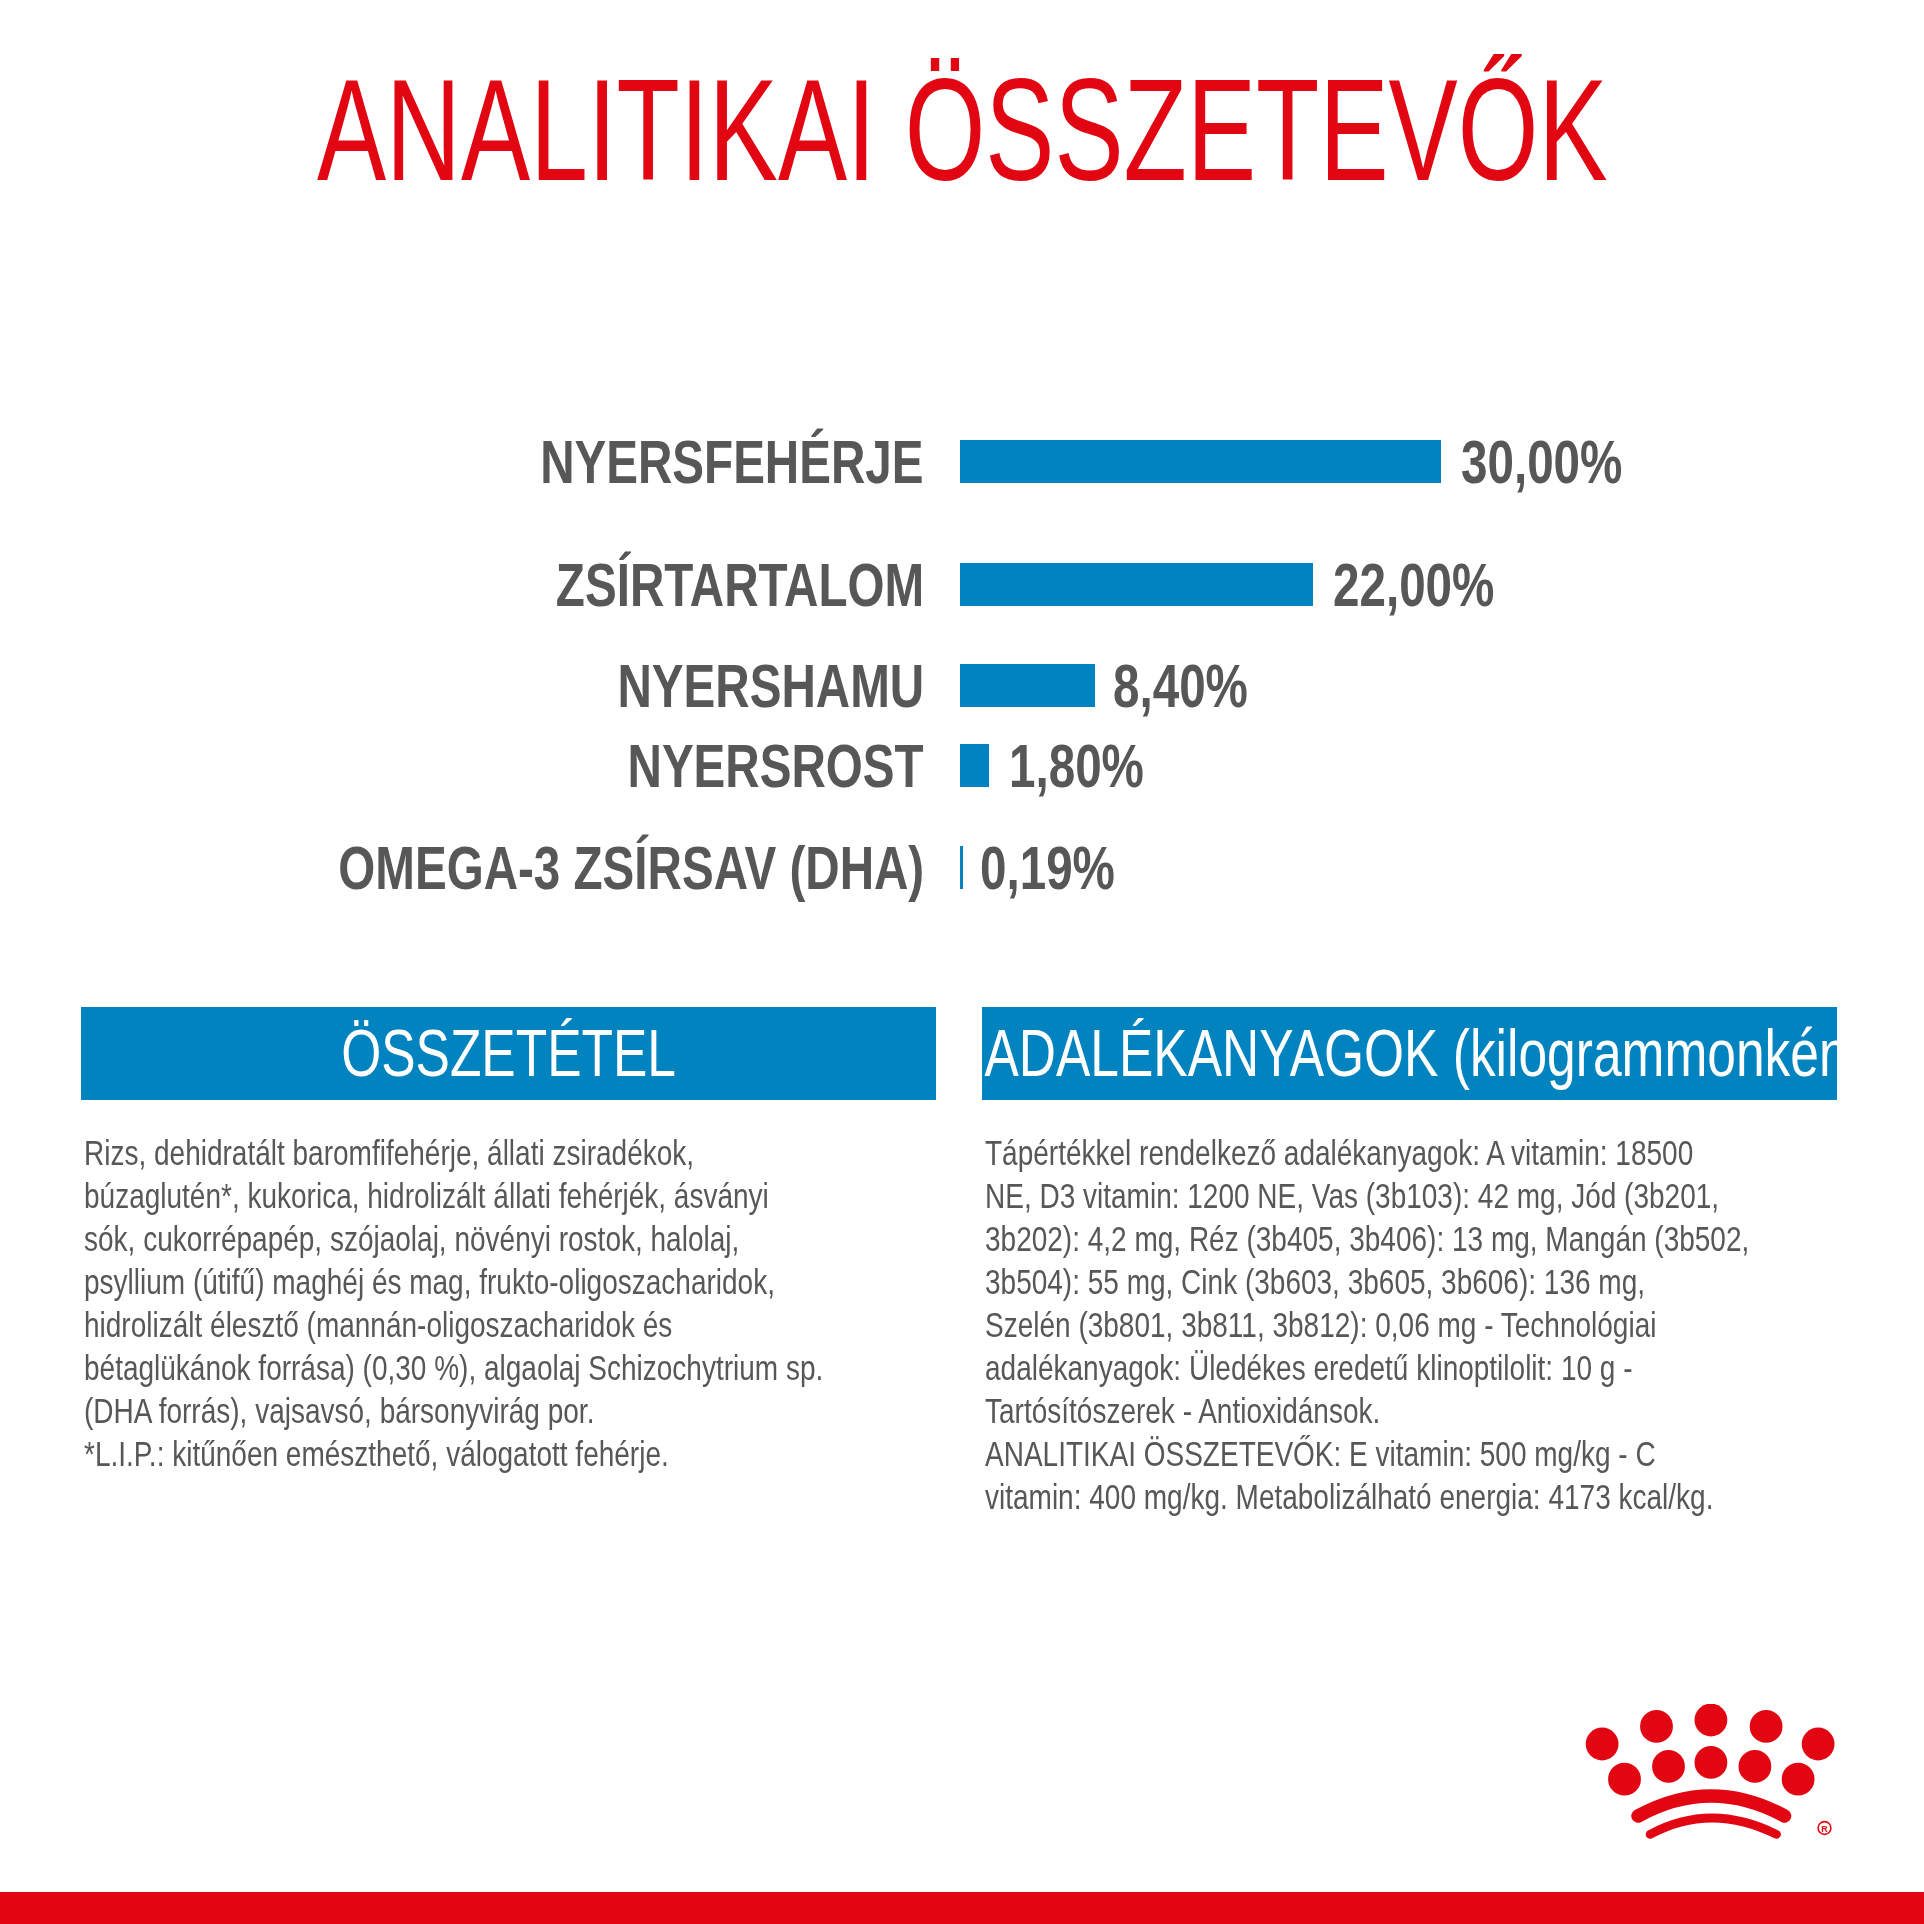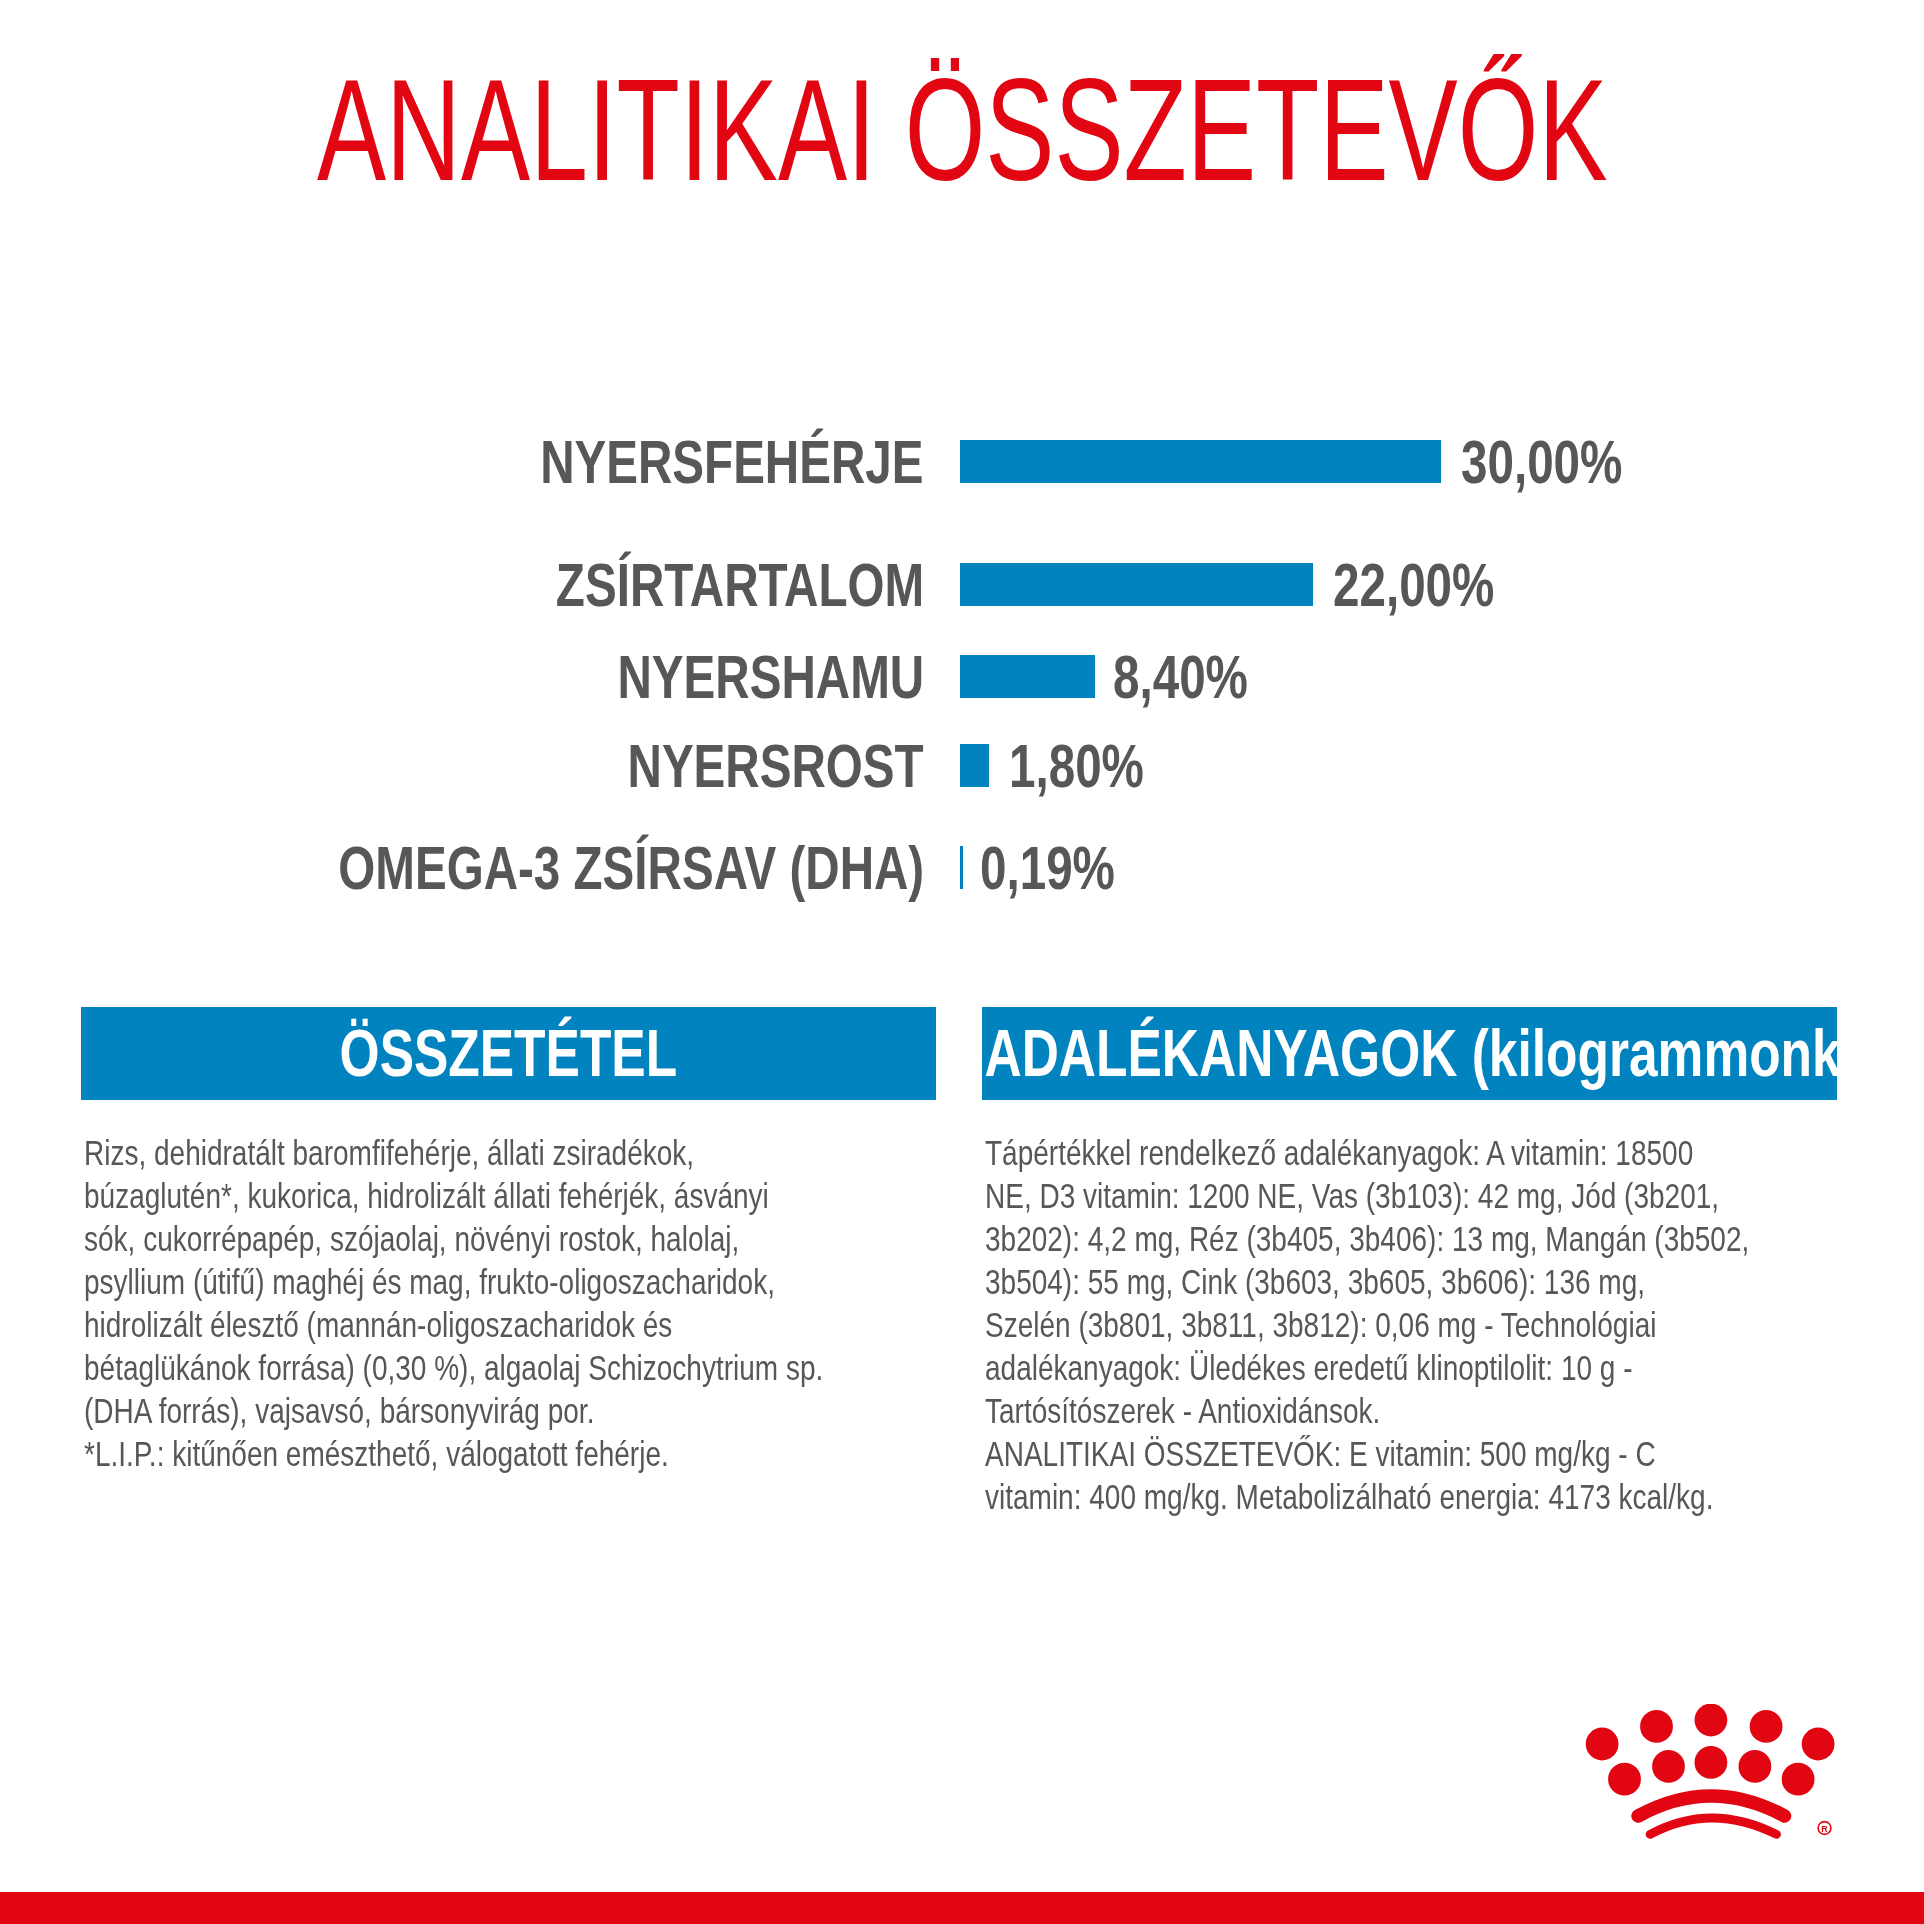--- a/index.html
+++ b/index.html
@@ -84,21 +84,21 @@
 
     
     .section-header {
       position: absolute;
       top: 1007px;
       height: 93px;
       width: 855px;
       background: #0083be;
       color: #ffffff;
       font-family: "Liberation Sans", sans-serif;
-      font-weight: 700;
+      font-weight: 400;
       white-space: nowrap;
       overflow: hidden;
     }
     .section-header.left {
       left: 81px;
       text-align: center;
     }
     .section-header.right {
       left: 982px;
     }
@@ -170,21 +170,21 @@
   <div class="row" style="top:0px;">
     <div class="row-label">NYERSFEHÉRJE</div>
     <div class="bar" style="width:481px;"></div>
     <div class="row-value" style="left:1461px;">30,00%</div>
   </div>
   <div class="row" style="top:123px;">
     <div class="row-label">ZSÍRTARTALOM</div>
     <div class="bar" style="width:353px;"></div>
     <div class="row-value" style="left:1333px;">22,00%</div>
   </div>
-  <div class="row" style="top:215px;">
+  <div class="row" style="top:224px;">
     <div class="row-label">NYERSHAMU</div>
     <div class="bar" style="width:135px;"></div>
     <div class="row-value" style="left:1113px;">8,40%</div>
   </div>
   <div class="row" style="top:304px;">
     <div class="row-label">NYERSROST</div>
     <div class="bar" style="width:29px;"></div>
     <div class="row-value" style="left:1009px;">1,80%</div>
   </div>
   <div class="row" style="top:406px;">

